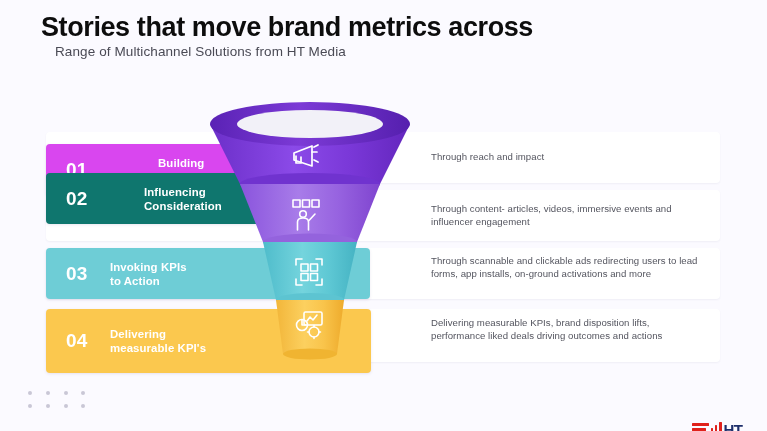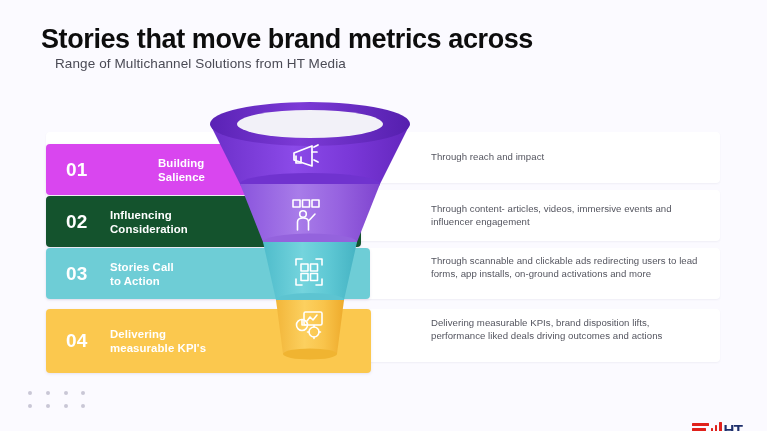--- a/index.html
+++ b/index.html
@@ -6,21 +6,21 @@
   body{
     width:767px;height:431px;
     background:#fbfaff;
     font-family:"Liberation Sans", sans-serif;
     overflow:hidden;
     position:relative;
   }
   .slide{position:absolute;inset:0;background:#fbfaff;}
 
   
-  .header{position:absolute;left:41px;top:24px;width:640px;}
+  .header{position:absolute;left:41px;top:12px;width:640px;}
   .title{
     font-size:27px;line-height:31px;font-weight:bold;
     color:#0d0d0d;letter-spacing:-0.4px;margin:0;
     max-width:575px;
   }
   .subtitle{
     display:inline-block;
     font-size:13.5px;color:#4a4a55;font-weight:400;
     margin-left:14px;vertical-align:3px;letter-spacing:.1px;
   }
@@ -51,21 +51,21 @@
   }
   .bar .num{
     font-size:19px;font-weight:bold;color:#ffffff;
     margin-left:20px;width:44px;letter-spacing:.3px;
   }
   .bar .lbl{
     font-size:11.4px;font-weight:bold;color:#ffffff;
     line-height:14px;letter-spacing:.1px;
   }
   .bar.b1{top:12px;width:300px;background:#d946ef;gap:48px;}
-  .bar.b2{top:64px;width:315px;background:#14532d;}
+  .bar.b2{top:41px;width:315px;background:#0f766e;gap:34px;}
   .bar.b3{top:116px;width:324px;background:#6ecdd6;}
   .bar.b4{top:177px;height:64px;width:325px;background:#fbc84e;}
 
   
   .funnel{position:absolute;left:194px;top:102px;width:232px;height:258px;}
   .funnel svg{display:block;}
 
   
   .dots{position:absolute;left:28px;top:391px;width:66px;height:20px;
         display:grid;grid-template-columns:repeat(4,1fr);grid-template-rows:repeat(2,1fr);gap:5px;}
@@ -124,21 +124,21 @@
       <span class="num">02</span>
       <span class="lbl">
         <span>Influencing</span><br>
         <span>Consideration</span>
       </span>
     </div>
 
     <div class="bar b3">
       <span class="num">03</span>
       <span class="lbl">
-        <span>Stories Call</span><br>
+        <span>Invoking KPIs</span><br>
         <span>to Action</span>
       </span>
     </div>
 
     <div class="bar b4">
       <span class="num">04</span>
       <span class="lbl">
         <span>Delivering</span><br>
         <span>measurable KPI's</span>
       </span>

